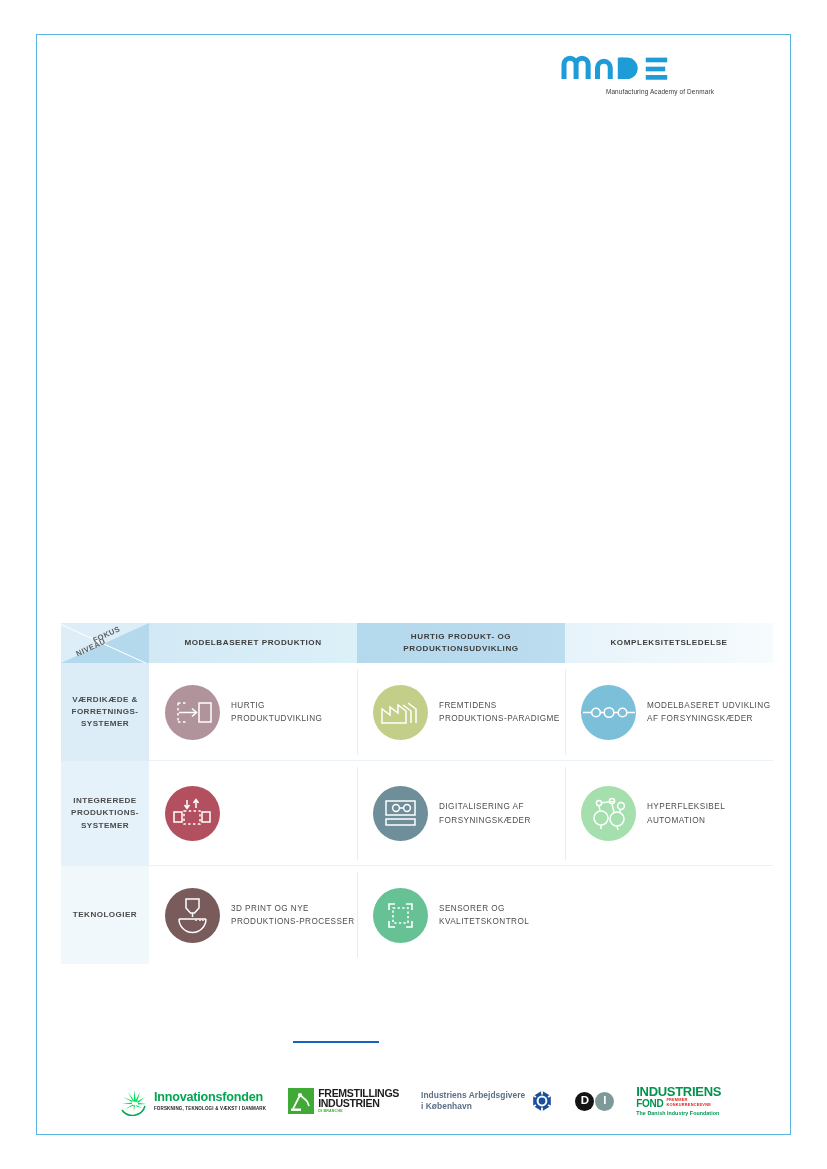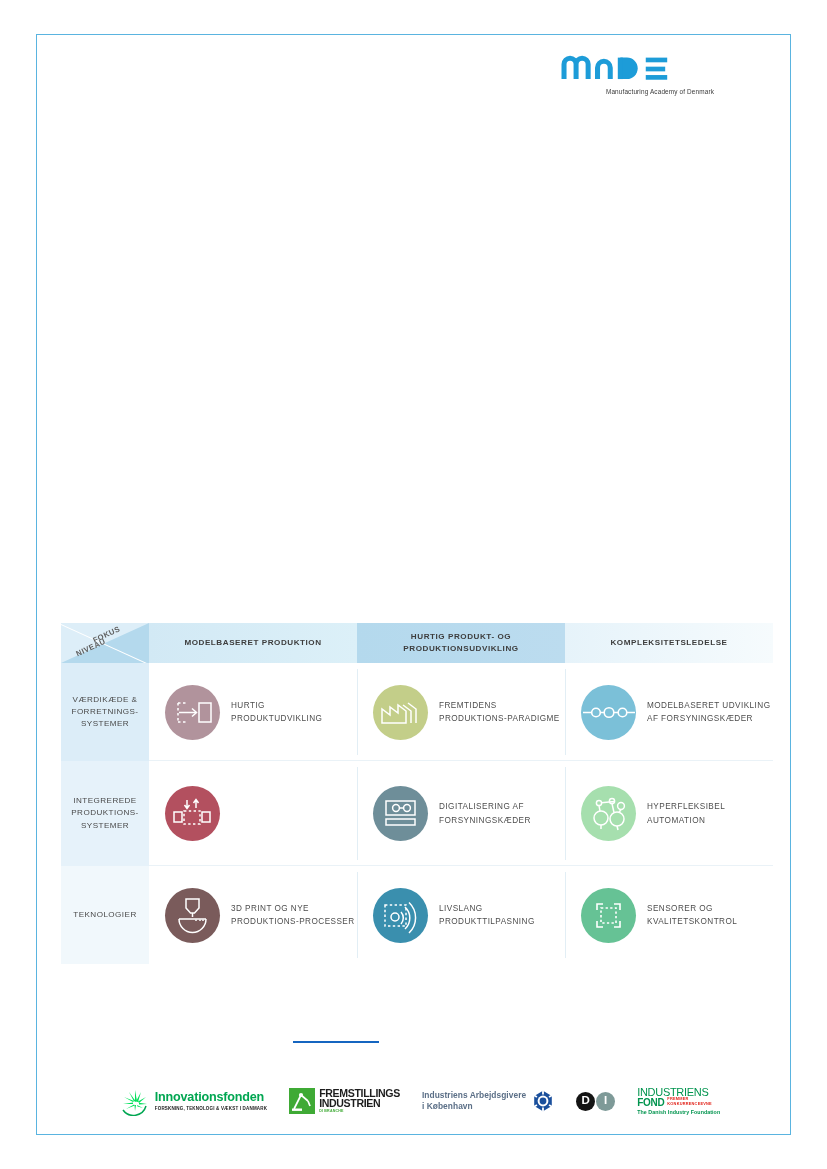--- a/index.html
+++ b/index.html
@@ -95,21 +95,21 @@
   }
   .hc1 { background: linear-gradient(to right, #b4d9ed 0%, #bcdcef 100%); }
   .hc2 { background: linear-gradient(to right, #d2e9f5 0%, #dcf0f8 100%); }
   .hc3 { background: linear-gradient(to right, #e6f3fa 0%, #f6fbfd 100%); }
 
   
   .rlabel {
     width: 100%; height: 100%;
     display: flex; align-items: center; justify-content: center;
     text-align: center;
-    font-size: 8.1px; font-weight: normal;
+    font-size: 8.1px; font-weight: bold;
     letter-spacing: .45px; line-height: 1.5;
     color: #4a4a4a;
     padding: 0 8px;
   }
   .rl1 { background: #dcedf8; }
   .rl2 { background: #e6f2fa; }
   .rl3 { background: #f1f8fc; }
 
   
   .ccard {
@@ -209,21 +209,21 @@
     display: flex; align-items: center; justify-content: center;
     color: #fff; font-size: 11.5px; font-weight: bold;
     line-height: 1;
   }
   .di-d { background: #141414; }
   .di-i { background: #7e9a98; }
 
   
   .inf-top { display: flex; align-items: flex-end; }
   .inf-1 {
-    font-size: 11px; font-weight: normal;
+    font-size: 13px; font-weight: bold;
     color: #00944e; letter-spacing: -.3px; line-height: .95;
     display: block;
   }
   .inf-2 {
     font-size: 10px; font-weight: bold;
     color: #00944e; letter-spacing: -.3px; line-height: .95;
     display: block;
   }
   .inf-red {
     margin-left: 3px; margin-bottom: .5px;
@@ -435,37 +435,20 @@
                 <path d="M31,31.5 L31,34.5" stroke-dasharray="1.6,1.6"></path>
                 <path d="M35,31.5 L35,34.5" stroke-dasharray="1.6,1.6"></path>
                 <path d="M38,31.5 L38,33.5" stroke-dasharray="1.6,1.6"></path>
               </g>
             </svg>
           </div>
           <div class="ctext">3D PRINT OG NYE PRODUKTIONS-PROCESSER</div>
         </div>
       </div>
 
-      <div class="ccell c2">
-        <div class="ccard">
-          <div class="vdiv"></div>
-          <div class="icon-circle" style="background:#3a8fae">
-            <svg width="55" height="55" viewBox="0 0 55 55">
-              <g stroke="#fff" stroke-width="1.5" fill="none">
-                <rect x="12" y="17" width="21" height="21" stroke-dasharray="2.4,2.4"></rect>
-                <circle cx="22" cy="29" r="4"></circle>
-                <path d="M28,24 A9,9 0 0 1 28,36"></path>
-                <path d="M32,19 A15,15 0 0 1 32,41"></path>
-                <path d="M36,14.5 A21,21 0 0 1 36,45"></path>
-              </g>
-            </svg>
-          </div>
-          <div class="ctext">LIVSLANG PRODUKTTILPASNING</div>
-        </div>
-      </div>
 
       <div class="ccell c3">
         <div class="ccard">
           <div class="vdiv"></div>
           <div class="icon-circle" style="background:#66c295">
             <svg width="55" height="55" viewBox="0 0 55 55">
               <g stroke="#fff" stroke-width="1.6" fill="none">
                 <path d="M16,22 L16,16 L22,16"></path>
                 <path d="M33,16 L39,16 L39,22"></path>
                 <path d="M39,33 L39,39 L33,39"></path>

